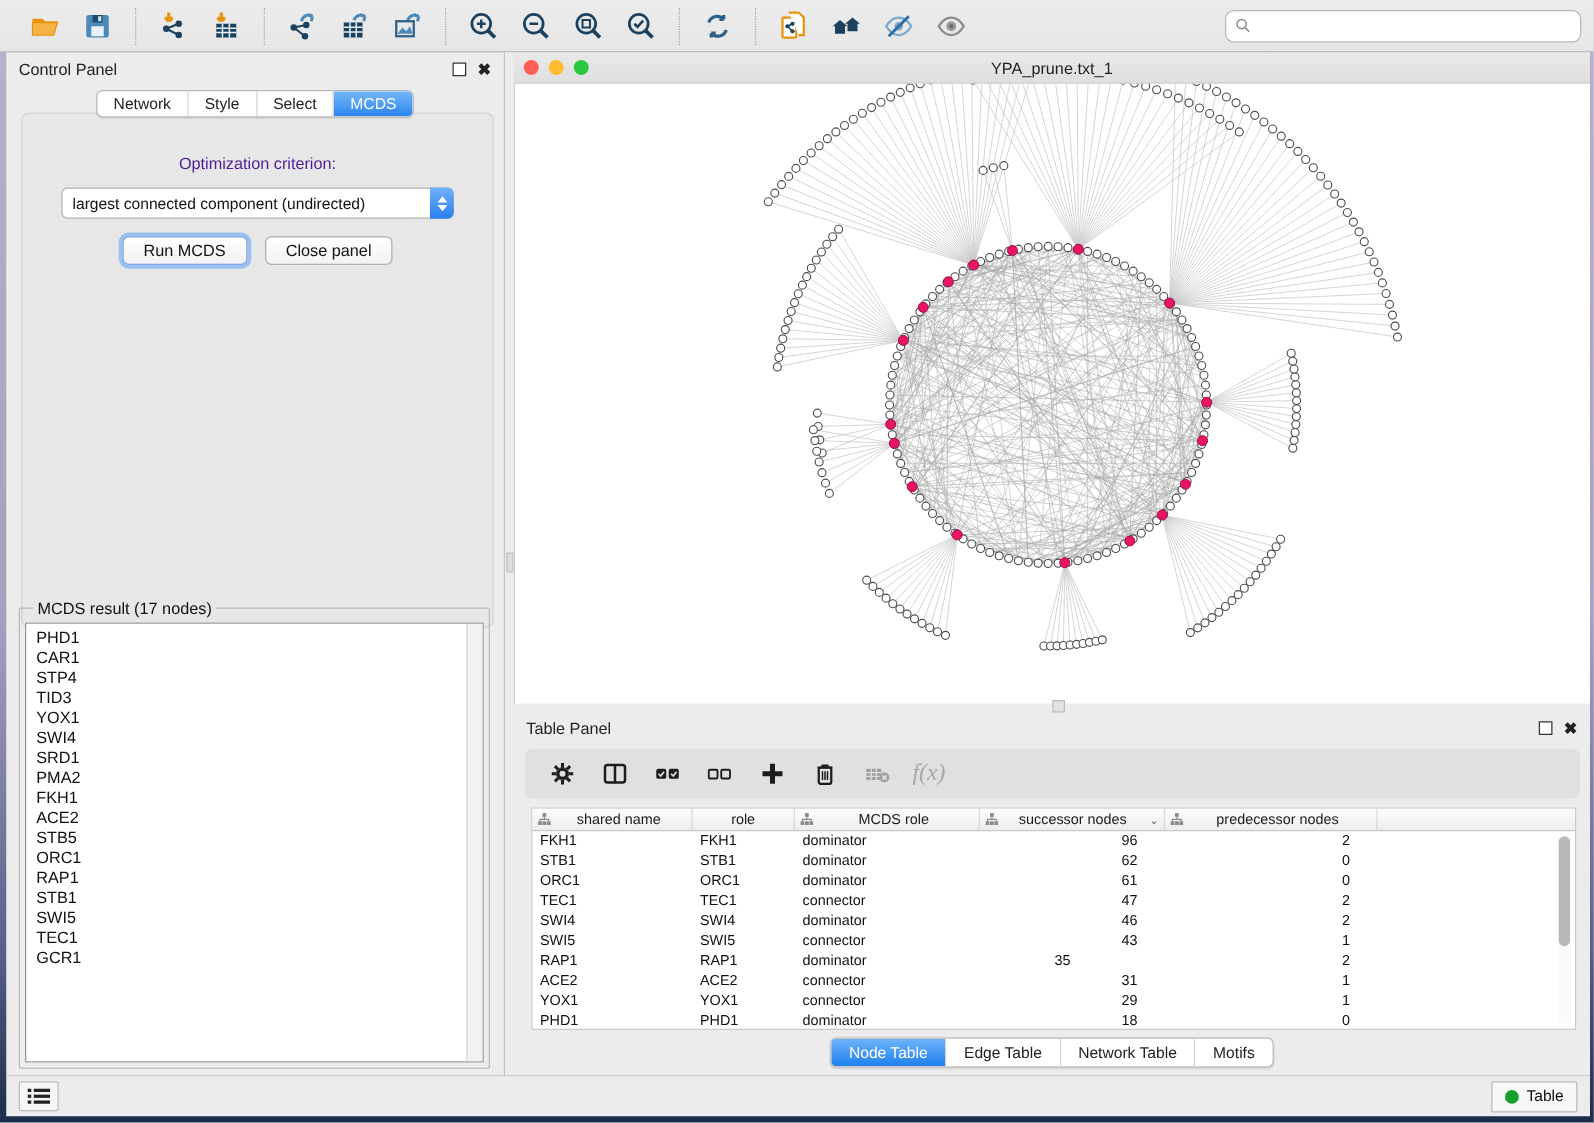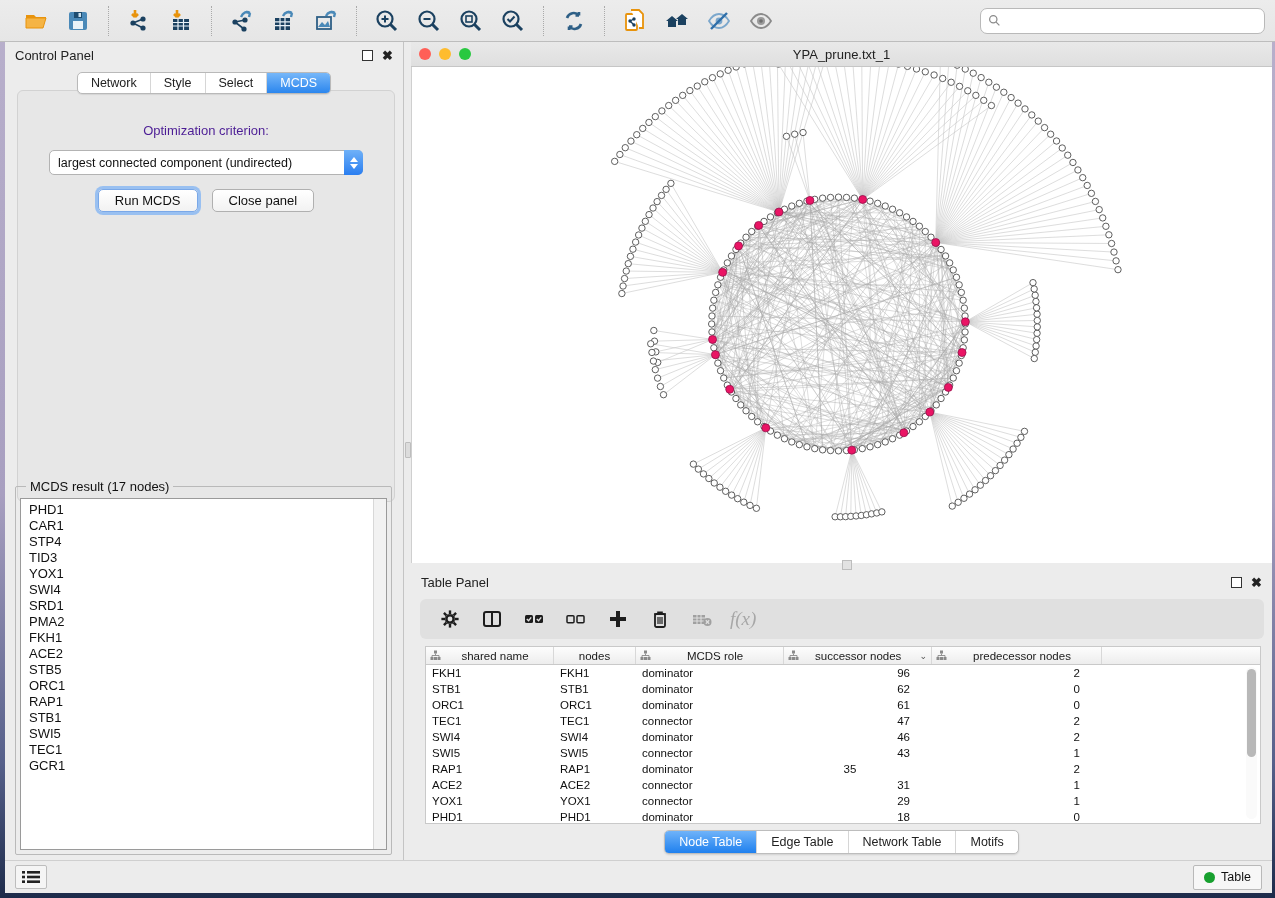--- a/index.html
+++ b/index.html
@@ -1262,21 +1262,21 @@
               <svg class="tree" viewBox="0 0 11 11">
                 <rect x="4" y="0.5" width="3" height="3" fill="#8a8a8a"></rect>
                 <rect x="0.5" y="7" width="3" height="3" fill="#8a8a8a"></rect>
                 <rect x="4" y="7" width="3" height="3" fill="#8a8a8a"></rect>
                 <rect x="7.5" y="7" width="3" height="3" fill="#8a8a8a"></rect>
                 <path d="M5.5 3.5v2M2 7V5.5h7V7" stroke="#8a8a8a" fill="none" stroke-width="0.9"></path>
               </svg>
               <span class="lbl">shared name</span>
             </div>
             <div class="th" style="width: 82px;">
-              <span class="lbl">nodes</span>
+              <span class="lbl">role</span>
             </div>
             <div class="th" style="width: 148px;">
               <svg class="tree" viewBox="0 0 11 11">
                 <rect x="4" y="0.5" width="3" height="3" fill="#8a8a8a"></rect>
                 <rect x="0.5" y="7" width="3" height="3" fill="#8a8a8a"></rect>
                 <rect x="4" y="7" width="3" height="3" fill="#8a8a8a"></rect>
                 <rect x="7.5" y="7" width="3" height="3" fill="#8a8a8a"></rect>
                 <path d="M5.5 3.5v2M2 7V5.5h7V7" stroke="#8a8a8a" fill="none" stroke-width="0.9"></path>
               </svg>
               <span class="lbl">MCDS role</span>

